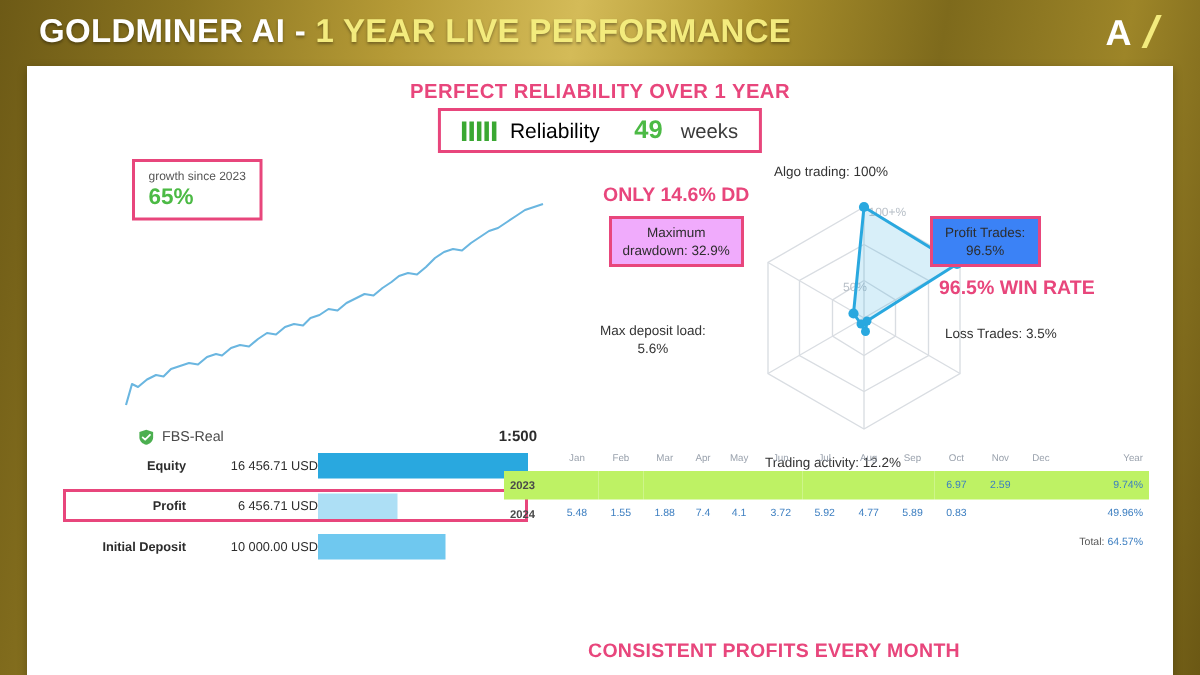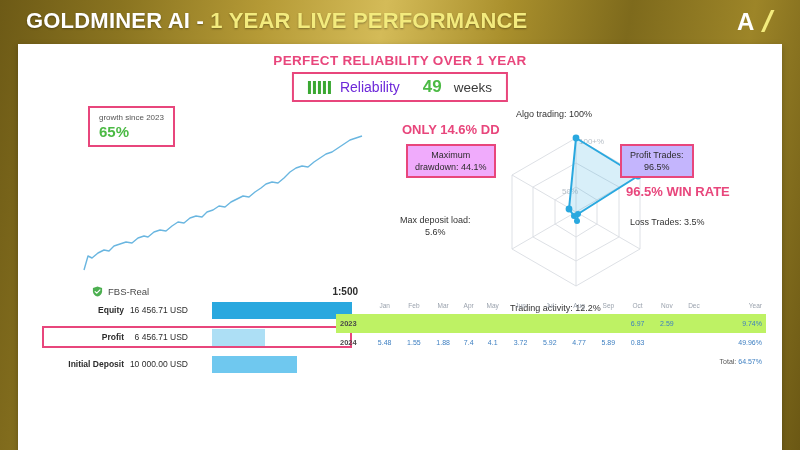--- a/index.html
+++ b/index.html
@@ -58,21 +58,21 @@
     position: absolute;
     left: 50%; transform: translateX(-50%);
     top: 28px;
     border: 2px solid #e8467c;
     padding: 3px 14px;
     display: flex; align-items: center; gap: 9px;
     background: #fff;
   }
   .bars { display: flex; gap: 2px; }
   .bars i { display: block; width: 3px; height: 13px; background: #3aa832; }
-  #rel-label { font-size: 14px; color: #6d28d9; }
+  #rel-label { font-size: 14px; color: #000000; }
   #rel-weeks-num { font-size: 17px; color: #4cba45; font-weight: bold; margin-left: 14px; }
   #rel-weeks-unit { font-size: 13.5px; color: #3a3a3a; margin-left: 3px; }
 
   
   #equity-panel { position: absolute; left: 48px; top: 62px; width: 300px; height: 200px; }
   #growth-box {
     position: absolute; left: 22px; top: 0;
     border: 2px solid #e8467c; background: #fff;
     padding: 4px 9px 5px 9px; z-index: 4;
   }
@@ -105,34 +105,34 @@
     position: absolute; left: 4px; top: 20px;
     color: #e8467c; font-size: 13px; font-weight: bold; white-space: nowrap;
   }
   #dd-box {
     position: absolute; left: 8px; top: 42px;
     border: 2px solid #e8467c; background: #f0abfc; padding: 3px 7px;
     font-size: 9px; color: #2c2c2c; text-align: center; line-height: 12px; z-index: 4;
   }
   #pt-box {
     position: absolute; left: 222px; top: 42px;
-    border: 2px solid #e8467c; background: #c4b5fd; padding: 3px 8px;
+    border: 2px solid #e8467c; background: #3b82f6; padding: 3px 8px;
     font-size: 9px; color: #2c2c2c; text-align: center; line-height: 12px; z-index: 4;
   }
   #win-rate {
     position: absolute; left: 228px; top: 82px;
     color: #e8467c; font-size: 13px; font-weight: bold; white-space: nowrap;
   }
   #radar-svg { position: absolute; left: 78px; top: 18px; }
 
   
   #balance { position: absolute; left: 24px; top: 255px; width: 310px; }
   .brow { display: flex; align-items: center; height: 22px; margin-bottom: 5px; }
   .brow .blabel { width: 82px; text-align: right; font-size: 8.5px; color: #2c2c2c; font-weight: bold; }
-  .brow .bval   { width: 88px; text-align: right; font-size: 8.5px; color: #2c2c2c; padding-right: 24px; }
+  .brow .bval   { width: 88px; text-align: right; font-size: 8.5px; color: #2c2c2c; padding-right: 0; }
   .brow .btrack { flex: 1; height: 17px; position: relative; }
   .brow .bbar   { height: 17px; }
   #profit-row { border: 2px solid #e8467c; padding: 0 2px 0 0; height: 22px; }
   #profit-row .blabel { width: 80px; }
 
   
   #monthly { position: absolute; left: 318px; top: 255px; width: 430px; }
   #monthly table { width: 100%; border-collapse: collapse; }
   #monthly th {
     font-size: 6.5px; font-weight: normal; color: #9aa2ad;
@@ -248,21 +248,21 @@
     <div class="radar-lbl" id="lbl-loss">Loss Trades: 3.5%</div>
     <div class="radar-lbl" id="lbl-activity">Trading activity: 12.2%</div>
     <div class="radar-lbl" id="lbl-deposit">
       <div>Max deposit load:</div>
       <div>5.6%</div>
     </div>
 
     <div id="dd-head">ONLY 14.6% DD</div>
     <div id="dd-box">
       <div>Maximum</div>
-      <div>drawdown: 44.1%</div>
+      <div>drawdown: 32.9%</div>
     </div>
 
     <div id="pt-box">
       <div>Profit Trades:</div>
       <div>96.5%</div>
     </div>
     <div id="win-rate">96.5% WIN RATE</div>
   </div>
 
   <div id="balance">
@@ -343,13 +343,14 @@
             <td class="yearcol">49.96%</td>
           </tr>
         </tbody>
     </table>
     <div id="total-line">
       <span style="color:#555">Total:</span>
       <span>64.57%</span>
     </div>
   </div>
 
+  <div id="consistent">CONSISTENT PROFITS EVERY MONTH</div>
 </div>
 
 </body></html>

